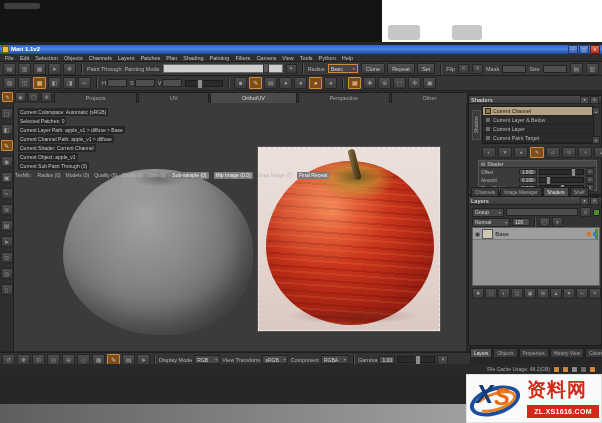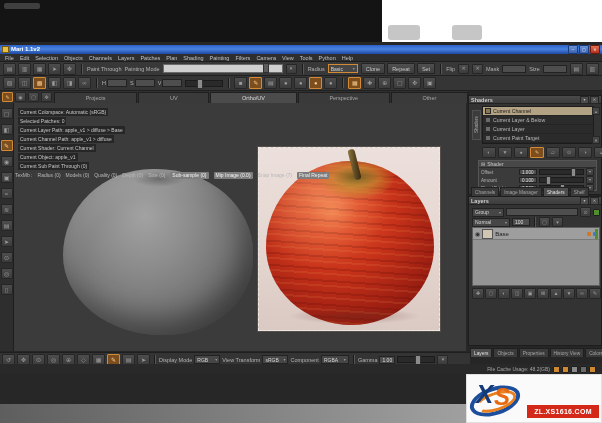--- a/index.html
+++ b/index.html
@@ -708,17 +708,18 @@
     </div>
 
     <div class="abs bottomfill"></div>
     <div class="abs taskbar"></div>
 
     <div class="abs wm">
       <div class="wm-ring1"></div>
       <div class="wm-ring2"></div>
       <div class="wm-x">X</div>
       <div class="wm-s">S</div>
+      <div class="wm-cn">资料网</div>
       <div class="wm-url">ZL.XS1616.COM</div>
     </div>
 
   </div>
 </div>
 
 </body></html>

